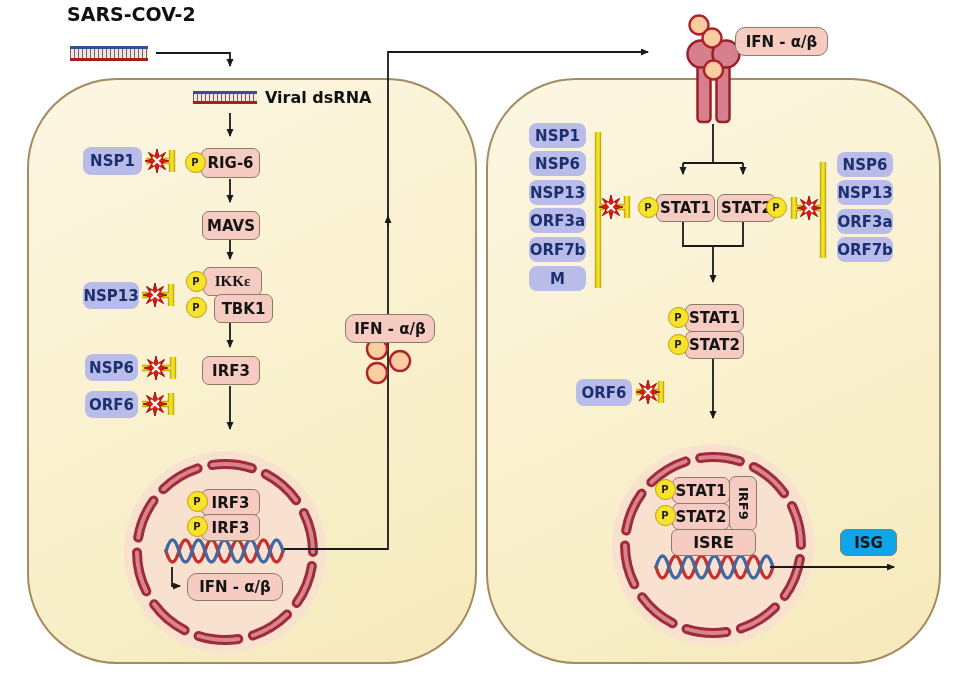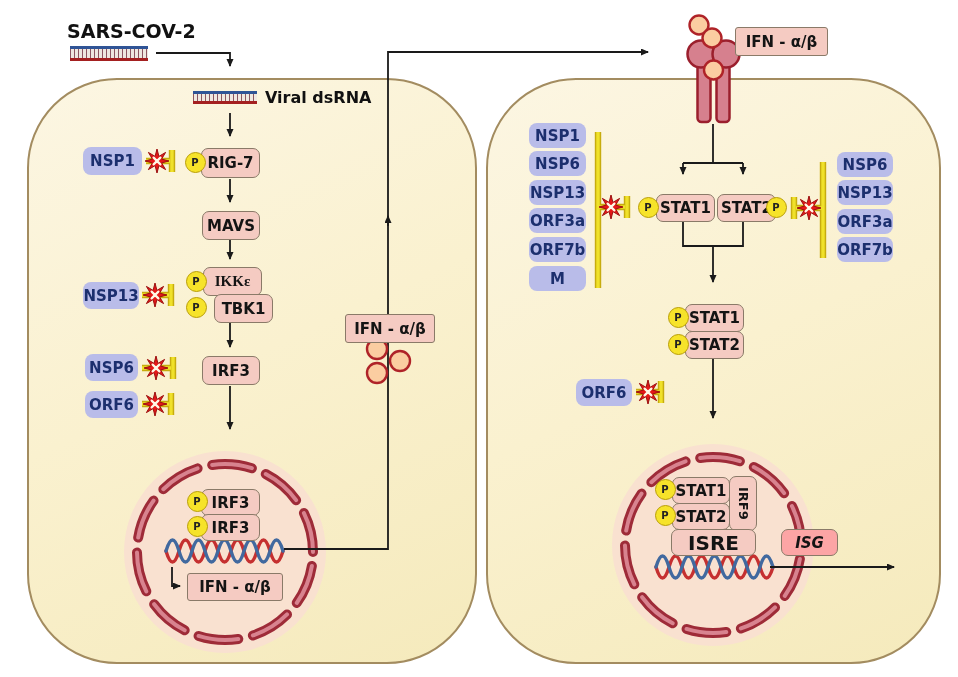--- a/index.html
+++ b/index.html
@@ -4,21 +4,21 @@
 <style>
   html,body{margin:0;padding:0;background:#fff;}
   .canvas{position:relative;width:958px;height:677px;background:#ffffff;overflow:hidden;
           font-family:"DejaVu Sans","Liberation Sans",sans-serif;}
   .cell{position:absolute;border:2.5px solid #A38C60;border-radius:90px;
         background:linear-gradient(155deg,#FCF6E3 0%,#FAF1CF 48%,#F5EABC 100%);}
   .svgov{position:absolute;left:0;top:0;z-index:2;}
   .lbl{position:absolute;z-index:3;display:flex;align-items:center;justify-content:center;
        font-weight:bold;color:#141414;white-space:nowrap;}
   .pbox{background:#F5CBC2;border:1.6px solid #8A7A68;border-radius:7px;font-size:15px;}
-  .pill{border-radius:3px;}
+  .pill{border-radius:10px;}
   .bbox{background:#B9BCE9;border-radius:8px;color:#1C2F6E;font-size:15px;}
   .pbadge{position:absolute;z-index:4;width:21px;height:21px;border-radius:50%;
           background:#F6E32A;border:1.8px solid #B99E07;box-sizing:border-box;
           display:flex;align-items:center;justify-content:center;
           font-size:10px;font-weight:bold;color:#222;}
   .freeTxt{position:absolute;z-index:3;font-weight:bold;color:#111;}
   .dsrna{position:absolute;z-index:3;border-top:3px solid #2F5496;border-bottom:3px solid #A42020;
          background:repeating-linear-gradient(90deg,#8A5560 0 1.3px,#EFE8E0 1.3px 4px);}
   .vert{writing-mode:vertical-rl;font-size:13px;}
 </style>
@@ -100,31 +100,31 @@
 
     <use href="#burst" transform="translate(157,161)"></use>
     <use href="#burst" transform="translate(155,295)"></use>
     <use href="#burst" transform="translate(156,368)"></use>
     <use href="#burst" transform="translate(155,404)"></use>
     <use href="#burst" transform="translate(611,207)"></use>
     <use href="#burst" transform="translate(809,208)"></use>
     <use href="#burst" transform="translate(648,392)"></use>
   </svg>
 
-  <div class="freeTxt" style="left:67px;top:20px;font-size:19px;">SARS-COV-2</div>
+  <div class="freeTxt" style="left:67px;top:3px;font-size:19px;">SARS-COV-2</div>
   <div class="dsrna" style="left:70px;top:46px;width:78px;height:15px;box-sizing:border-box;"></div>
   <div class="dsrna" style="left:193px;top:91px;width:64px;height:13px;box-sizing:border-box;"></div>
   <div class="freeTxt" style="left:265px;top:88px;font-size:16px;">Viral dsRNA</div>
 
   <div class="lbl bbox" style="left:83px;top:147px;width:59px;height:28px;">NSP1</div>
   <div class="lbl bbox" style="left:83px;top:282px;width:56px;height:27px;">NSP13</div>
   <div class="lbl bbox" style="left:85px;top:354px;width:53px;height:27px;">NSP6</div>
   <div class="lbl bbox" style="left:85px;top:391px;width:53px;height:27px;">ORF6</div>
 
-  <div class="lbl pbox" style="left:201px;top:148px;width:57px;height:28px;">RIG-7</div>
+  <div class="lbl pbox" style="left:201px;top:148px;width:57px;height:28px;">RIG-6</div>
   <div class="lbl pbox" style="left:202px;top:211px;width:56px;height:27px;">MAVS</div>
   <div class="lbl pbox" style="left:203px;top:267px;width:57px;height:27px;font-family:Liberation Serif, serif;">IKKε</div>
   <div class="lbl pbox" style="left:214px;top:294px;width:57px;height:27px;">TBK1</div>
   <div class="lbl pbox" style="left:202px;top:356px;width:56px;height:27px;">IRF3</div>
 
   <div class="lbl pbox" style="left:201px;top:489px;width:57px;height:25px;">IRF3</div>
   <div class="lbl pbox" style="left:201px;top:514px;width:57px;height:25px;">IRF3</div>
   <div class="lbl pbox pill" style="left:187px;top:573px;width:94px;height:26px;">IFN - α/β</div>
   <div class="lbl pbox pill" style="left:345px;top:314px;width:88px;height:27px;">IFN - α/β</div>
 
@@ -150,22 +150,22 @@
 
   <div class="lbl pbox" style="left:656px;top:194px;width:57px;height:26px;">STAT1</div>
   <div class="lbl pbox" style="left:717px;top:194px;width:57px;height:26px;">STAT2</div>
   <div class="lbl pbox" style="left:685px;top:304px;width:57px;height:26px;">STAT1</div>
   <div class="lbl pbox" style="left:685px;top:331px;width:57px;height:26px;">STAT2</div>
   <div class="lbl bbox" style="left:576px;top:379px;width:56px;height:27px;">ORF6</div>
 
   <div class="lbl pbox" style="left:672px;top:477px;width:56px;height:25px;">STAT1</div>
   <div class="lbl pbox" style="left:672px;top:503px;width:56px;height:25px;">STAT2</div>
   <div class="lbl pbox vert" style="left:729px;top:476px;width:26px;height:53px;">IRF9</div>
-  <div class="lbl pbox" style="left:671px;top:529px;width:83px;height:25px;font-size:20px;">ISRE</div>
-  <div class="lbl pbox" style="left:781px;top:529px;width:55px;height:25px;background:#fca5a5;font-style:italic;">ISG</div>
+  <div class="lbl pbox" style="left:671px;top:529px;width:83px;height:25px;font-size:16px;">ISRE</div>
+  <div class="lbl pbox" style="left:840px;top:529px;width:55px;height:25px;background:#0ea5e9;">ISG</div>
 
   <div class="pbadge" style="left:637.5px;top:196.5px;">P</div>
   <div class="pbadge" style="left:765.5px;top:196.5px;">P</div>
   <div class="pbadge" style="left:667.5px;top:306.5px;">P</div>
   <div class="pbadge" style="left:667.5px;top:333.5px;">P</div>
   <div class="pbadge" style="left:654.5px;top:478.5px;">P</div>
   <div class="pbadge" style="left:654.5px;top:504.5px;">P</div>
 
 </div>
 

